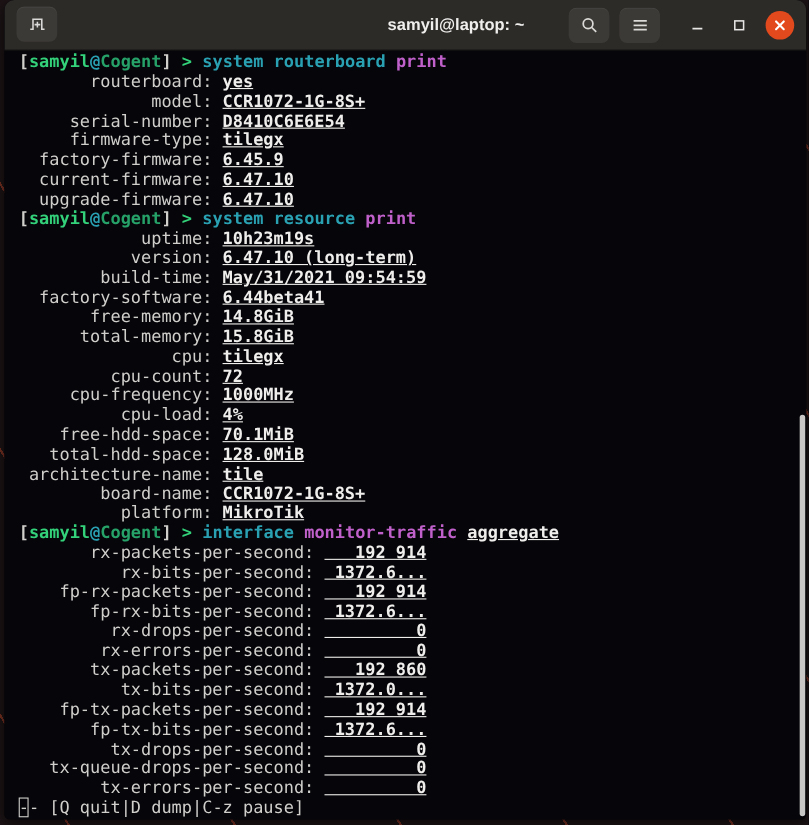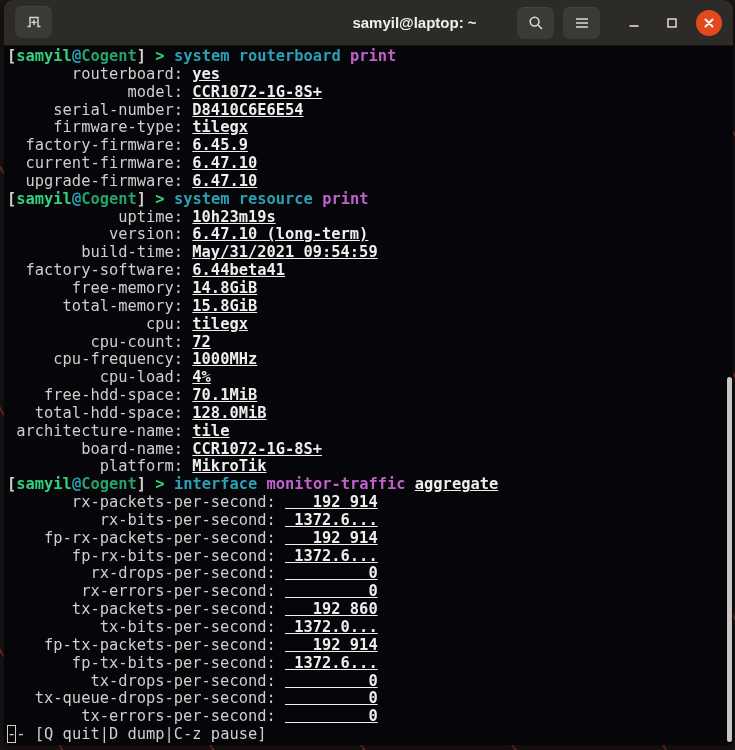--- a/index.html
+++ b/index.html
@@ -45,21 +45,21 @@
   .btn-max{margin-right:12px;}
   .btn-close{
     width:26px;height:26px;border-radius:50%;
     background:var(--close_bg,#e24a1d);
     box-shadow:none;
   }
   .tb-btn svg{display:block;}
   
   .term{
     position:absolute;left:0;right:0;top:46px;bottom:0;
-    margin:0;padding:2px 0 0 3px;
+    margin:0;padding:2px 0 0 13px;
     background:var(--term_bg,#060509);
     font-family:"DejaVu Sans Mono","Liberation Mono",monospace;
     font-size:15.4px;line-height:17.85px;
     color:var(--fg,#d0cfcc);
     white-space:pre;overflow:hidden;
   }
   .tl{height:17.85px;}
   .b{font-weight:bold;}
   .c-fg{color:var(--fg,#d0cfcc);}
   .c-val{color:var(--val,#efeeec);text-decoration:underline;}

